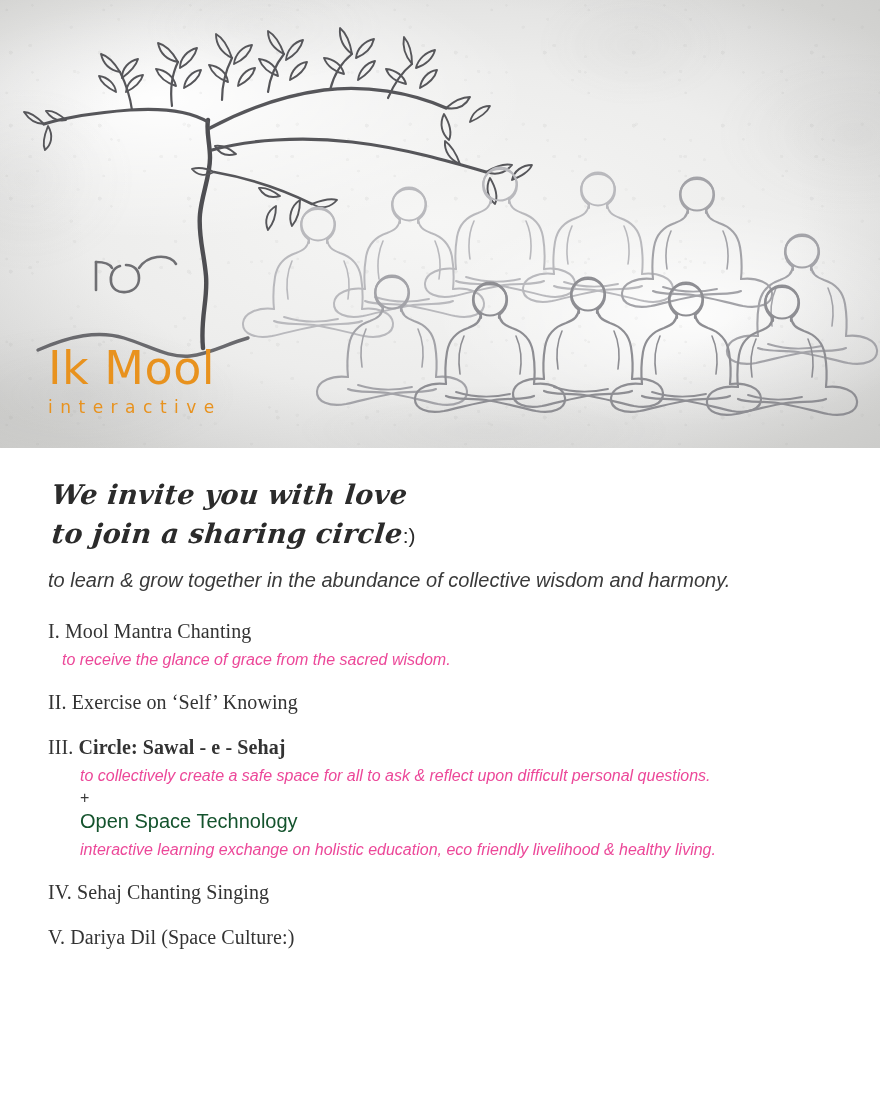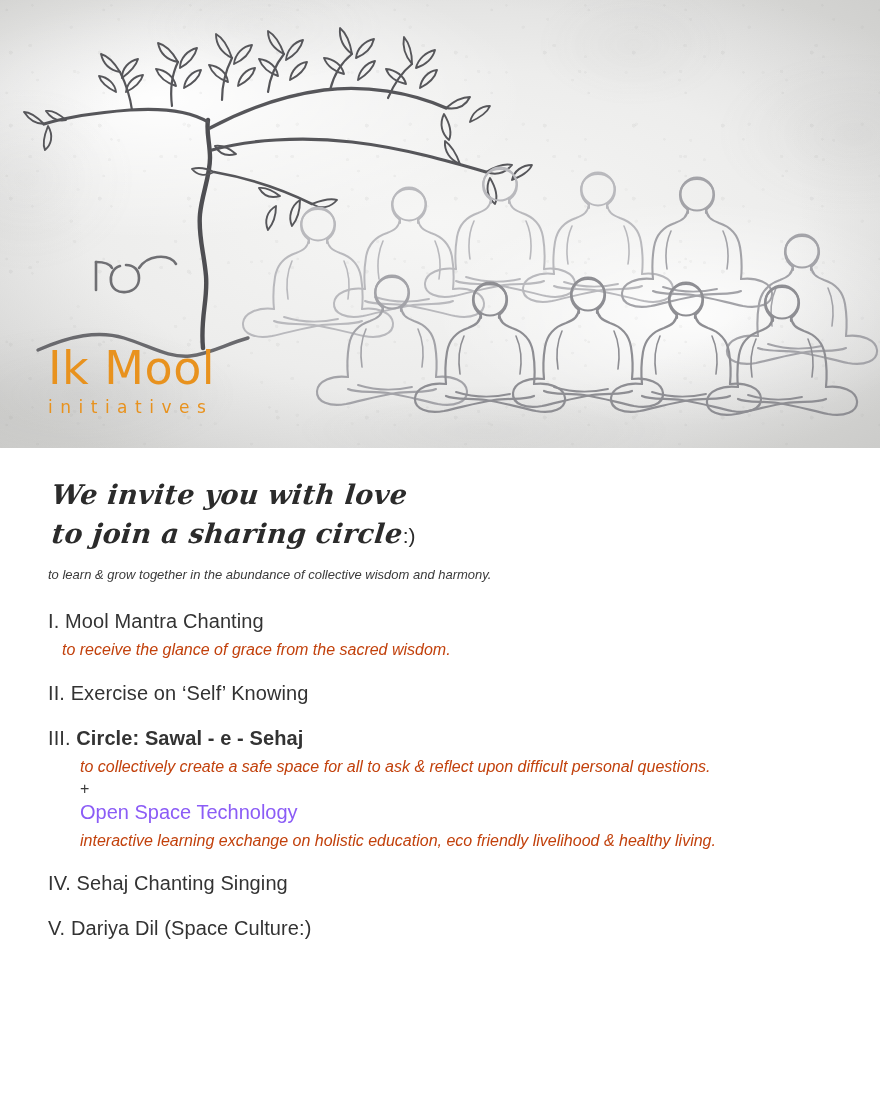--- a/index.html
+++ b/index.html
@@ -114,68 +114,68 @@
     font-weight: 400;
     font-size: 21px;
     letter-spacing: 0;
     display: inline-block;
     transform: skewX(6deg);
   }
 
   .lede {
     font-family: "Liberation Sans", sans-serif;
     font-style: italic;
-    font-size: 13px;
+    font-size: 20px;
     color: #3a3a3a;
     margin: 14px 0 0 0;
     line-height: 1.3;
   }
 
   .items { margin-top: 26px; }
 
   .item { margin-bottom: 20px; }
   .item:last-child { margin-bottom: 0; }
 
   .item-head {
-    font-family: Liberation Sans, sans-serif;
+    font-family: Liberation Serif, serif;
     font-size: 20px;
     font-weight: 400;
     color: #333333;
     line-height: 1.25;
     letter-spacing: .1px;
   }
   .item-head.bold { font-weight: 700; }
   .item-head .numeral { font-weight: 400; }
 
   .item-sub {
     font-family: "Liberation Sans", sans-serif;
     font-style: italic;
     font-size: 16px;
-    color: #c2410c;
+    color: #ec4899;
     line-height: 1.35;
     margin-top: 5px;
     margin-left: 14px;
   }
 
   .item.deep .item-sub,
   .item.deep .sub-head,
   .item.deep .plus { margin-left: 32px; }
 
   .plus {
     font-family: "Liberation Sans", sans-serif;
     font-size: 16px;
     color: #3a3a3a;
     line-height: 1.2;
     margin-top: 1px;
   }
   .sub-head {
     font-family: "Liberation Sans", sans-serif;
     font-size: 20px;
     font-weight: 400;
-    color: #8b5cf6;
+    color: #14532d;
     line-height: 1.25;
     margin-top: 2px;
   }
   .item.deep .sub-head + .item-sub { }
 </style>
 </head>
 <body>
 
 <div id="page">
 
@@ -312,21 +312,21 @@
       <g stroke="#8e8e93" stroke-width="2.2" fill="none" stroke-linecap="round" stroke-linejoin="round">
         <use href="#meditator" transform="translate(490,330)"></use>
         <use href="#meditator" transform="translate(588,325)"></use>
         <use href="#meditator" transform="translate(686,330)"></use>
         <use href="#meditator" transform="translate(782,333)"></use>
       </g>
     </svg>
 
     <div id="logo">
       <div class="wordmark">Ik Mool</div>
-      <div class="tagline">initiatives</div>
+      <div class="tagline">interactive</div>
     </div>
   </div>
 
   <div id="content">
 
     <div class="script-head">We invite you with love</div>
     <div class="script-head"><span>to join a sharing circle</span><span class="smiley">:)</span></div>
 
     <div class="lede">to learn &amp; grow together in the abundance of collective wisdom and harmony.</div>
 

